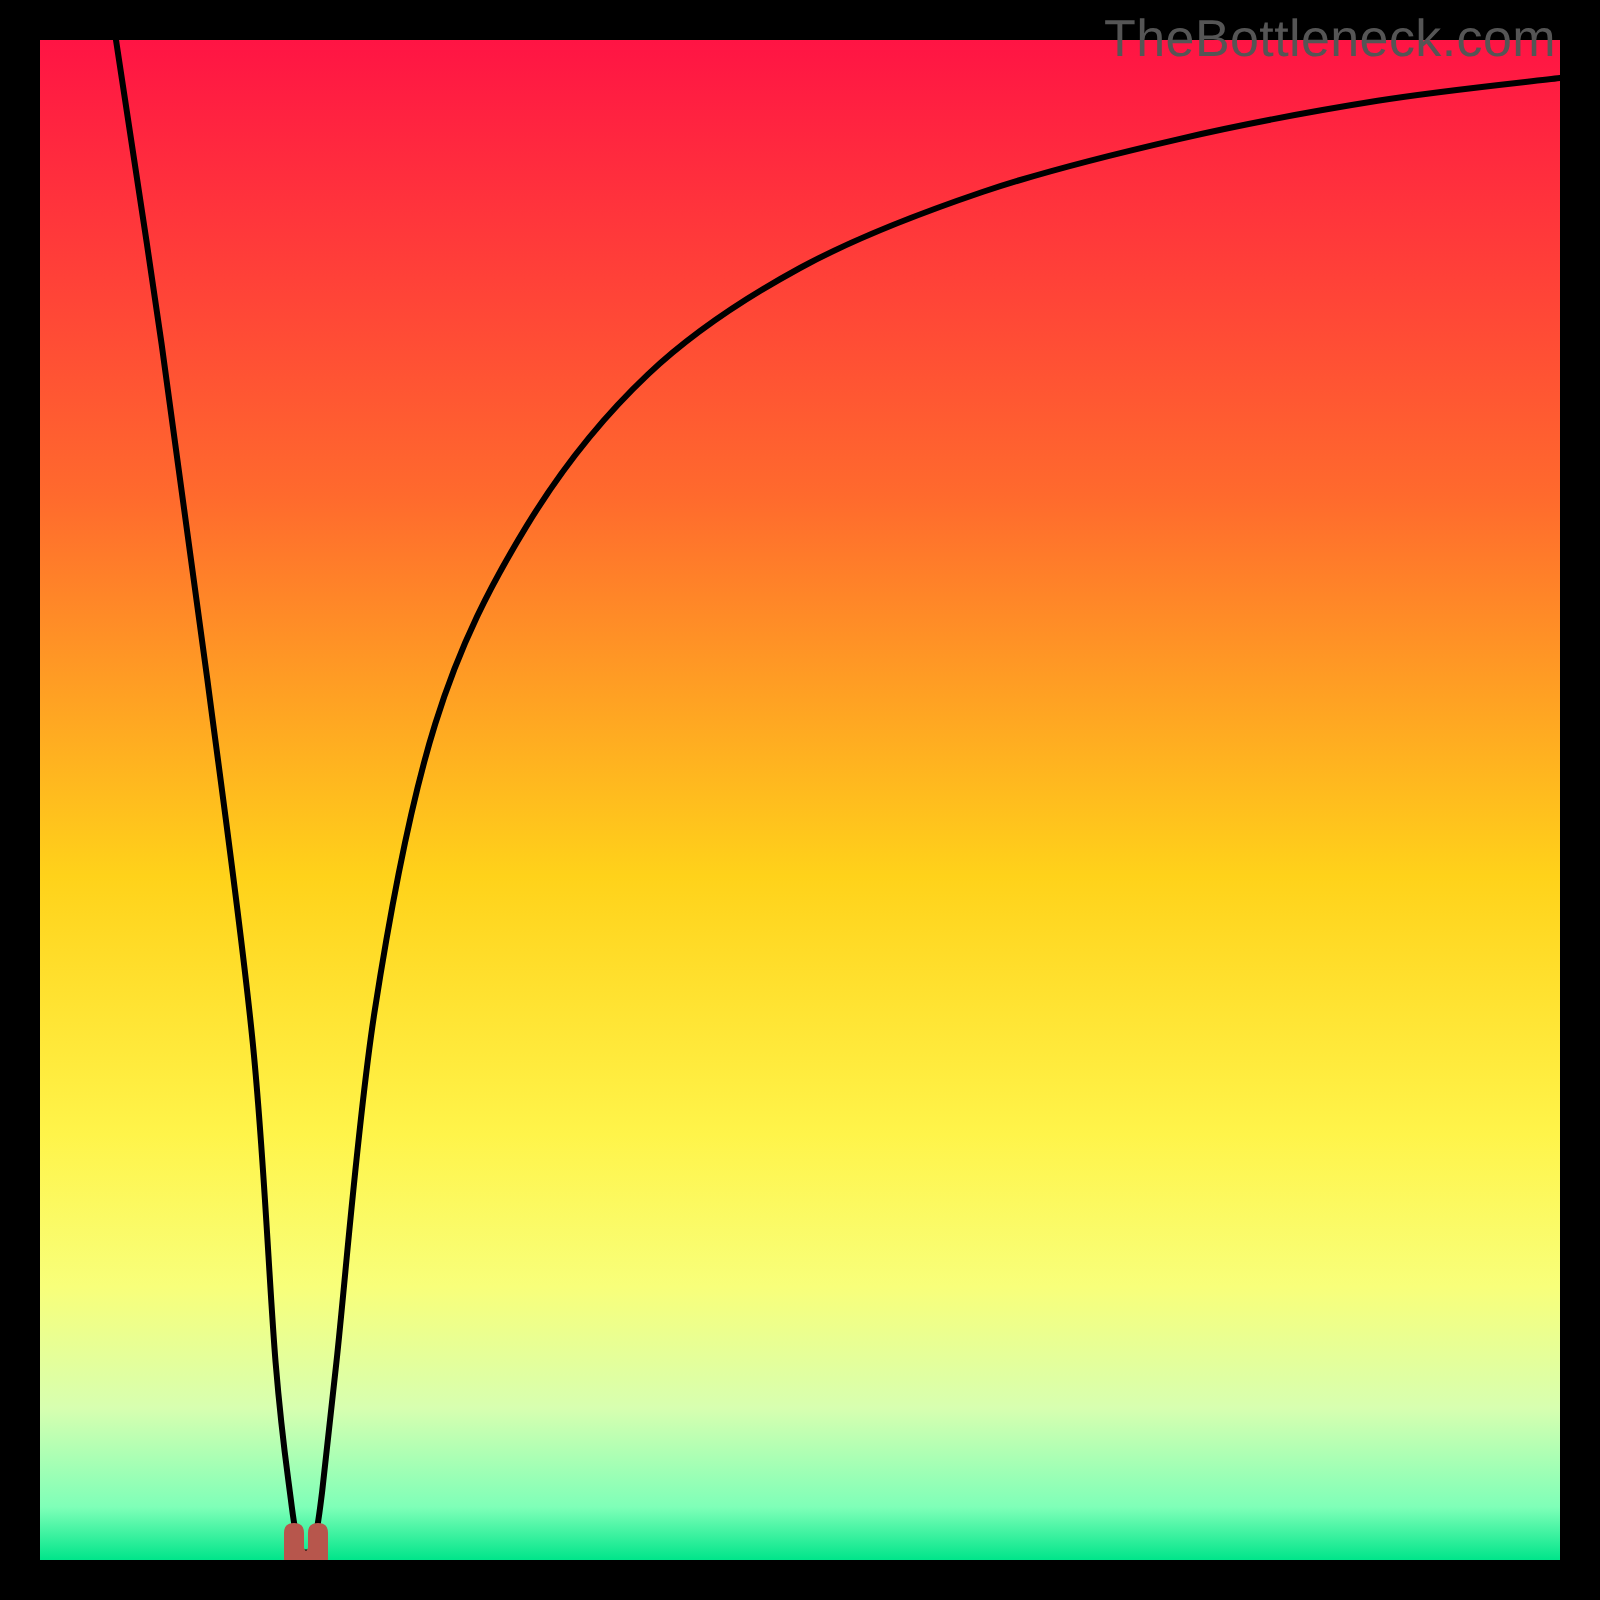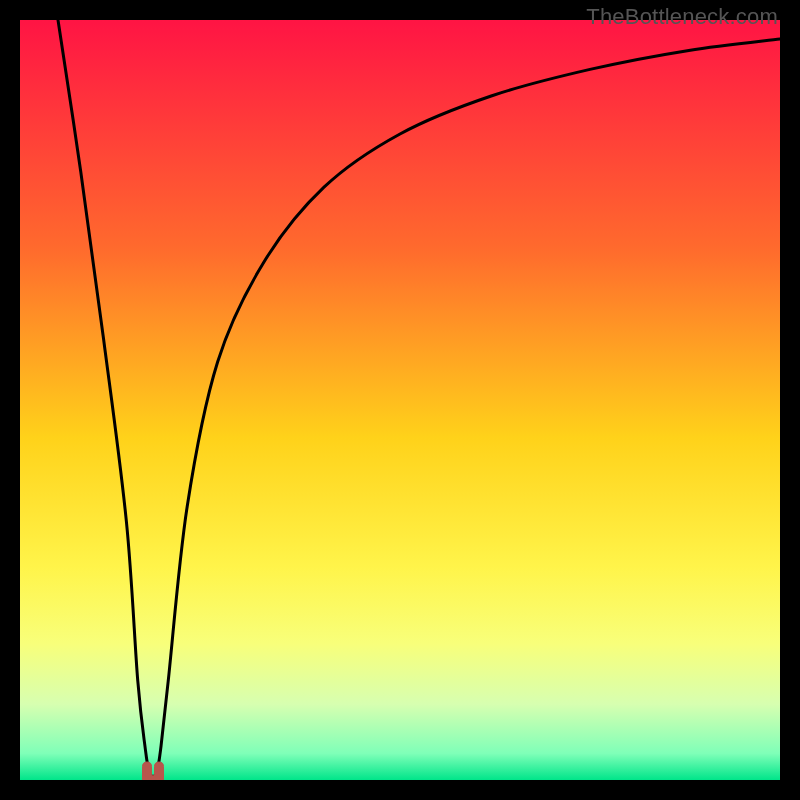--- a/index.html
+++ b/index.html
@@ -9,21 +9,21 @@
     height: 800px;
     background: #000;
     font-family: Arial, Helvetica, sans-serif;
     position: relative;
   }
   .watermark {
     position: absolute;
     top: 4px;
     right: 22px;
     color: #555;
-    font-size: 22px;
+    font-size: 26px;
     font-weight: 400;
     z-index: 10;
     letter-spacing: 0.2px;
   }
   .plot-frame {
     position: absolute;
     left: 20px;
     top: 20px;
     width: 760px;
     height: 760px;

